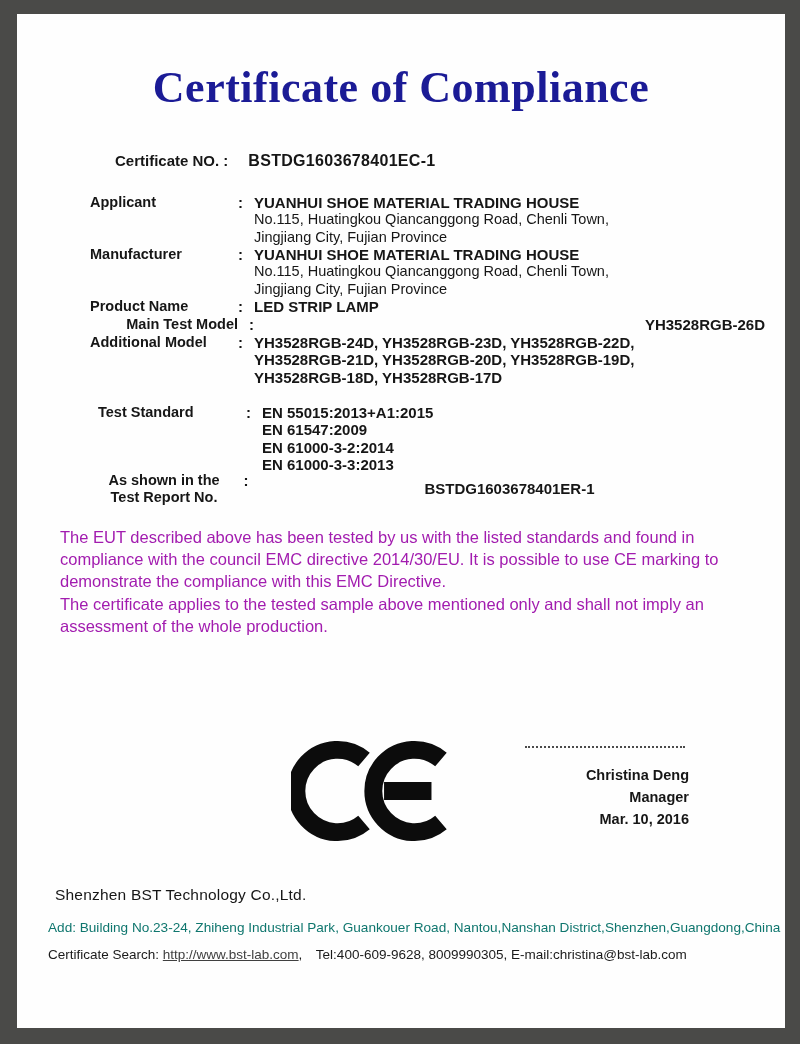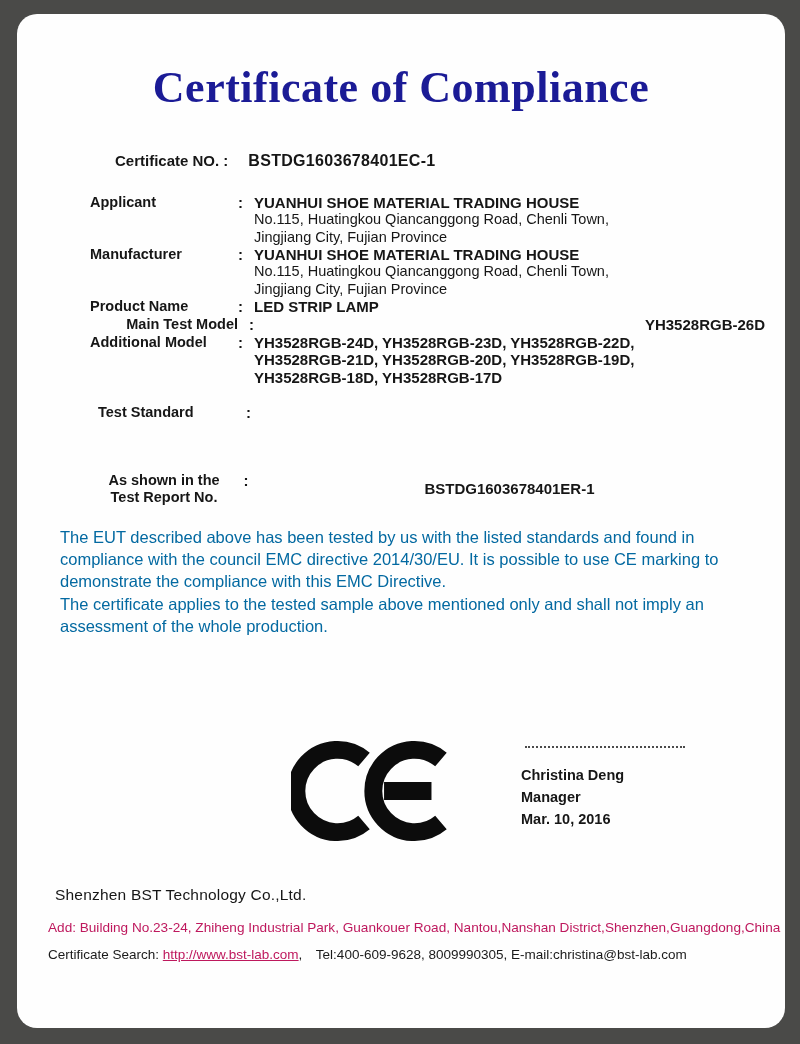--- a/index.html
+++ b/index.html
@@ -4,21 +4,21 @@
 <style>
   html,body { margin:0; padding:0; }
   body {
     width:800px; height:1044px; position:relative;
     background:#4a4a48; overflow:hidden;
     font-family:"Liberation Sans", sans-serif;
     -webkit-font-smoothing:antialiased;
   }
   .page {
     position:absolute; left:17px; top:14px; width:768px; height:1014px;
-    background:#fefefe; color:#161616;border-radius:20px;
+    background:#fefefe; color:#161616;
   }
   .title {
     position:absolute; top:48px; left:0; width:100%; text-align:center;
     font-family:"Liberation Serif", serif; font-weight:bold;
     font-size:44px; color:#1b1b96; letter-spacing:0.5px;
   }
   .certno { position:absolute; top:138px; left:98px; font-weight:bold; font-size:15px; }
   .certno .val { font-size:16px; margin-left:20px; letter-spacing:0.3px; }
 
   .fields { position:absolute; top:180px; left:73px; width:675px; font-size:15px; }
@@ -28,36 +28,36 @@
   .vlines div { line-height:17.3px; }
   .vb { font-weight:bold; }
   .vr { font-weight:normal; font-size:14.5px; }
   .r1 { top:0; }   .r2 { top:52px; }  .r3 { top:104px; }
   .r4 { top:122px;text-align:right; } .r5 { top:140px; } .r6 { top:210px;margin-left:8px; }
   .r7 { top:278px;text-align:center; }
   .r7 .vlines div { margin-top:8px; }
 
   .statement {
     position:absolute; top:512px; left:43px; width:690px;
-    font-size:16.5px; line-height:22.2px; color:#0369a1;
+    font-size:16.5px; line-height:22.2px; color:#a21caf;
   }
   .statement p { margin:0; }
 
   .ce-wrap { position:absolute; left:274px; top:712px; width:170px; height:130px; }
   .sig {
     position:absolute; left:504px; top:726px; width:168px;
-    text-align:left; font-size:14.5px; font-weight:bold;
+    text-align:right; font-size:14.5px; font-weight:bold;
   }
   .sig-line { border-bottom:2px dotted #4b4b4b; height:0; margin:6px 4px 16px 4px; }
   .sig div.sig-text { line-height:22px; }
 
   .f-company { position:absolute; left:38px; top:872px; font-size:15.5px; font-weight:normal; letter-spacing:0.2px;text-align:center; }
-  .f-address { position:absolute; left:31px; top:906px; font-size:13.6px; color:#be185d; }
+  .f-address { position:absolute; left:31px; top:906px; font-size:13.6px; color:#0f766e; }
   .f-search  { position:absolute; left:31px; top:933px; font-size:13.5px; color:#1a1a1a; }
-  .f-search a { color:#be185d; text-decoration:underline; }
+  .f-search a { color:#404040; text-decoration:underline; }
 </style>
 </head>
 <body>
 
 <div class="page">
 
   <div class="title">Certificate of Compliance</div>
 
   <div class="certno">
     <span>Certificate NO. :</span><span class="val">BSTDG1603678401EC-1</span>
@@ -107,20 +107,26 @@
       <div class="vlines">
         <div class="vb">YH3528RGB-24D, YH3528RGB-23D, YH3528RGB-22D,</div>
         <div class="vb">YH3528RGB-21D, YH3528RGB-20D, YH3528RGB-19D,</div>
         <div class="vb">YH3528RGB-18D, YH3528RGB-17D</div>
       </div>
     </div>
 
     <div class="frow r6">
       <div class="lbl">Test Standard</div>
       <div class="colon">:</div>
+      <div class="vlines">
+        <div class="vb">EN 55015:2013+A1:2015</div>
+        <div class="vb">EN 61547:2009</div>
+        <div class="vb">EN 61000-3-2:2014</div>
+        <div class="vb">EN 61000-3-3:2013</div>
+      </div>
     </div>
 
     <div class="frow r7">
       <div class="lbl">
         <div>As shown in the</div>
         <div>Test Report No.</div>
       </div>
       <div class="colon">:</div>
       <div class="vlines">
         <div class="vb">BSTDG1603678401ER-1</div>

